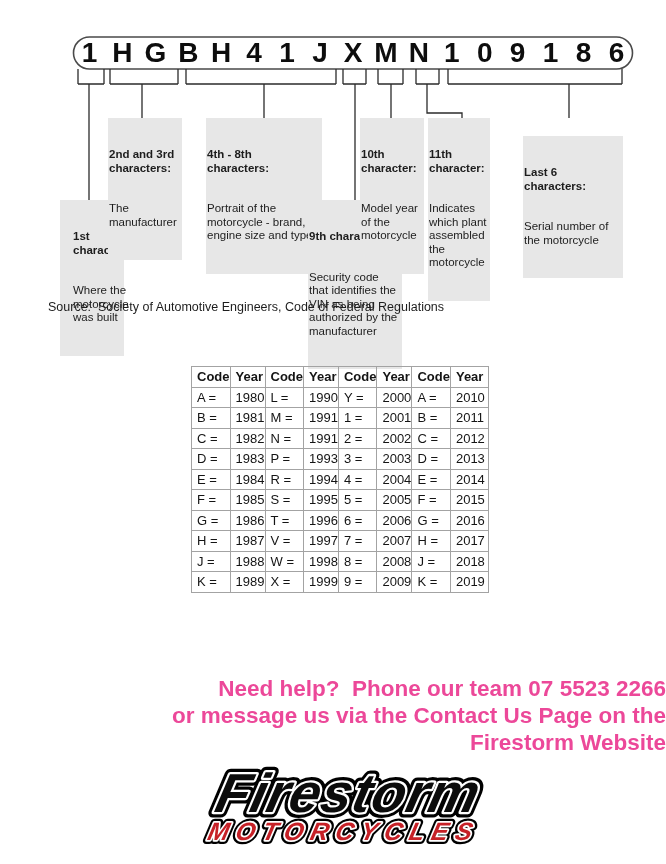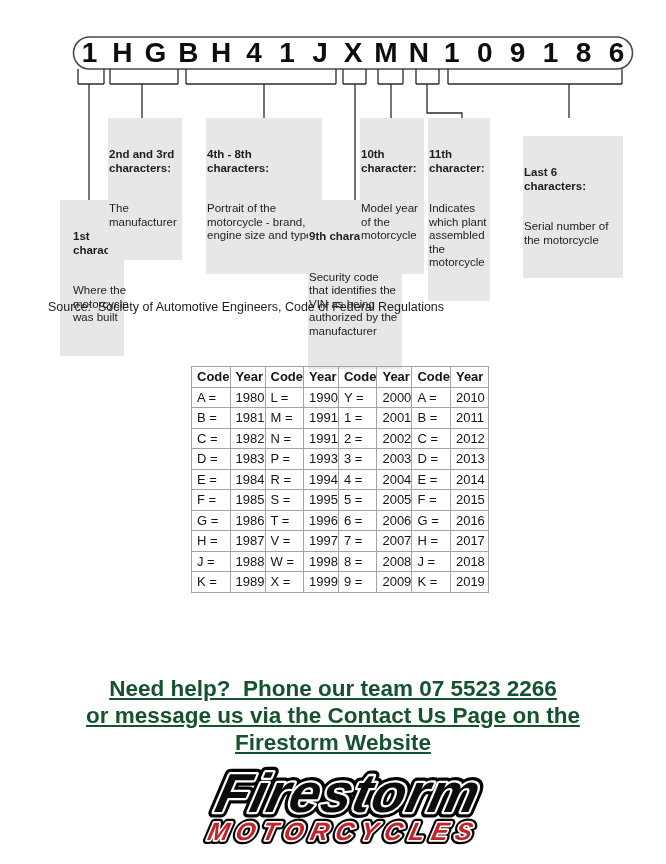--- a/index.html
+++ b/index.html
@@ -38,22 +38,22 @@
   }
   .year-table th, .year-table td {
     border: 1px solid #a3a3a3; padding: 0 0 0 5px;
     height: 20.5px; text-align: left; font-weight: normal;
     overflow: hidden; white-space: nowrap;
   }
   .year-table th { font-weight: bold; }
 
   .help {
     position: absolute; left: 0; top: 675px; width: 666px;
-    text-align: center; font-size: 22.5px; font-weight: bold;
-    line-height: 27px; color: #14532d; white-space: pre; text-decoration: underline;
+    text-align: right; font-size: 22.5px; font-weight: bold;
+    line-height: 27px; color: #ec4899; white-space: pre;
   }
 
   svg.logo { position: absolute; left: 150px; top: 766px; }
   svg.logo text {
     font-family: "Liberation Sans", sans-serif;
     font-weight: bold; font-style: italic;
     text-anchor: middle;
   }
   .t-brand { font-size: 55px; letter-spacing: 1px; }
   .t-sub   { font-size: 25px; letter-spacing: 7px; }

